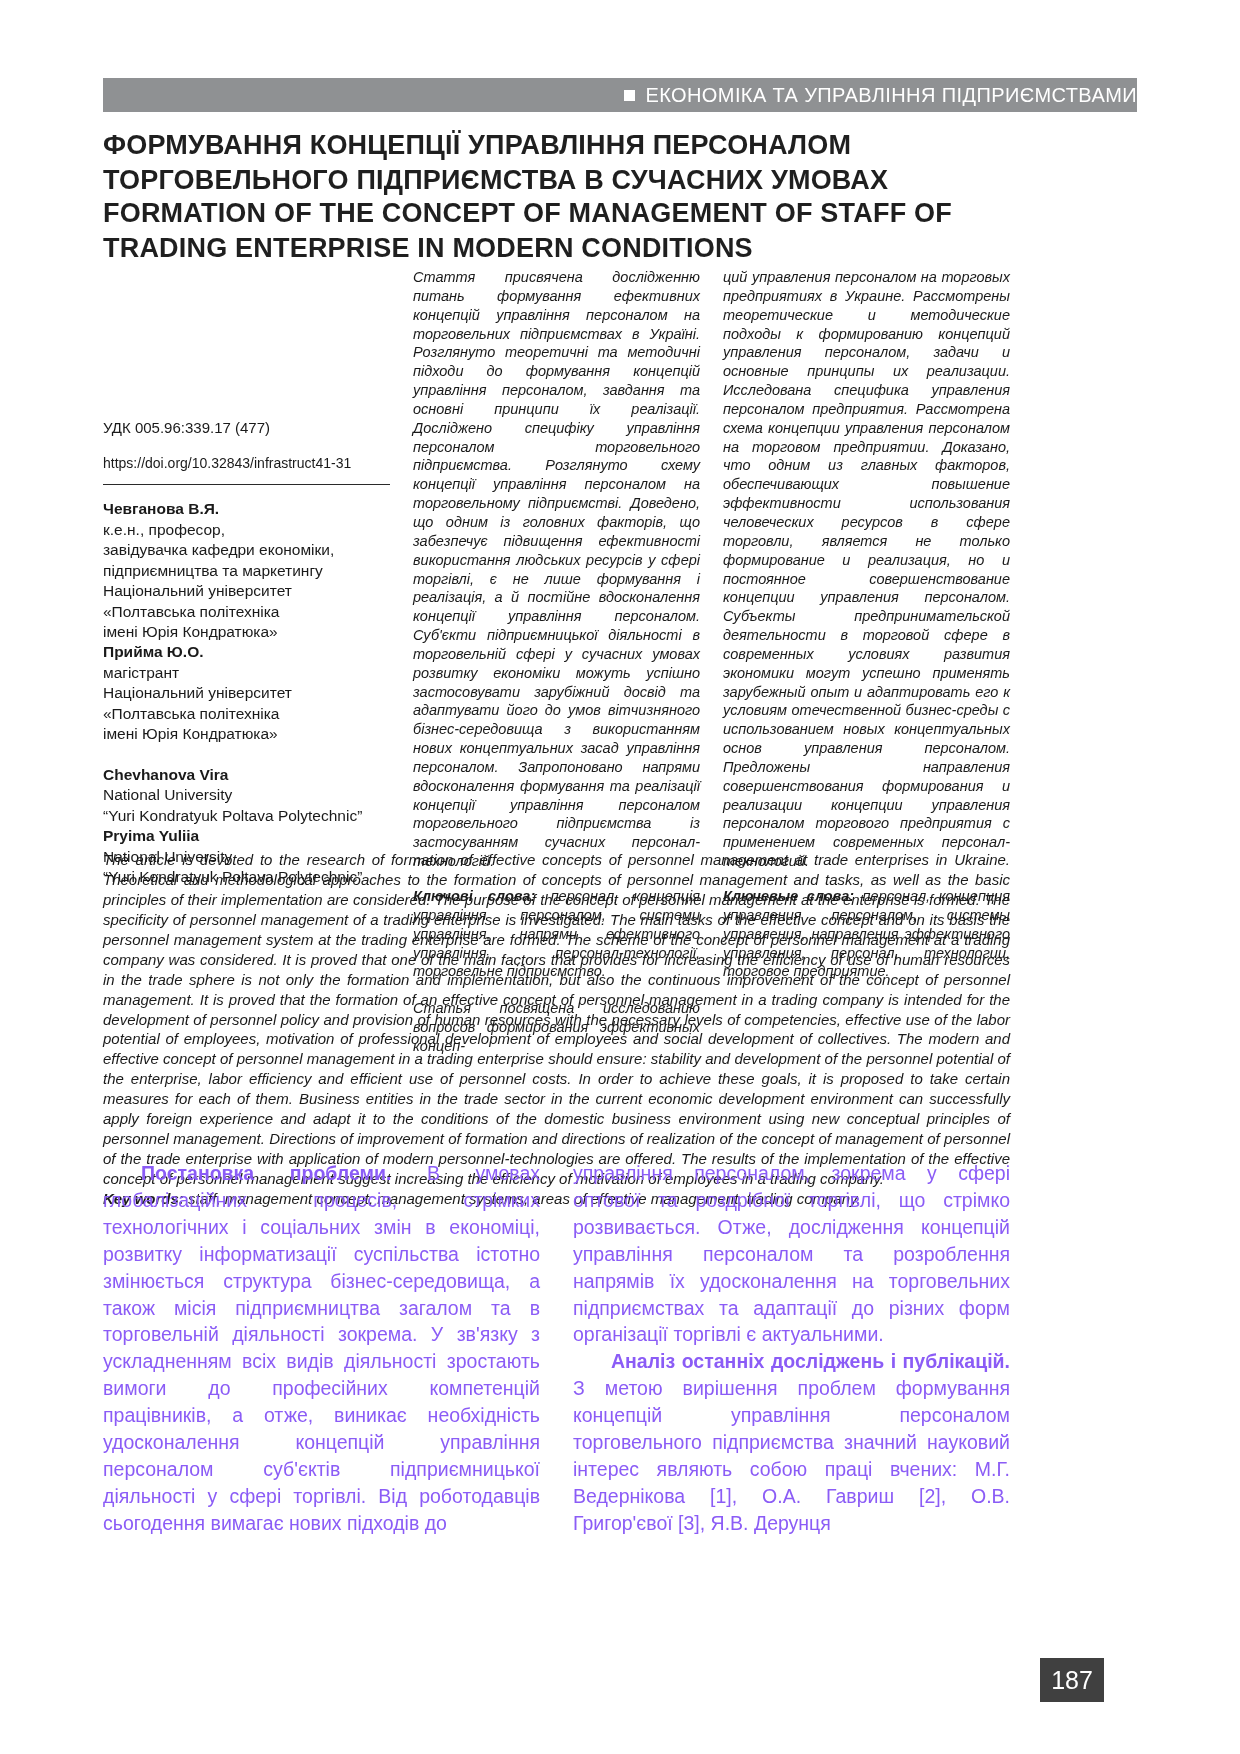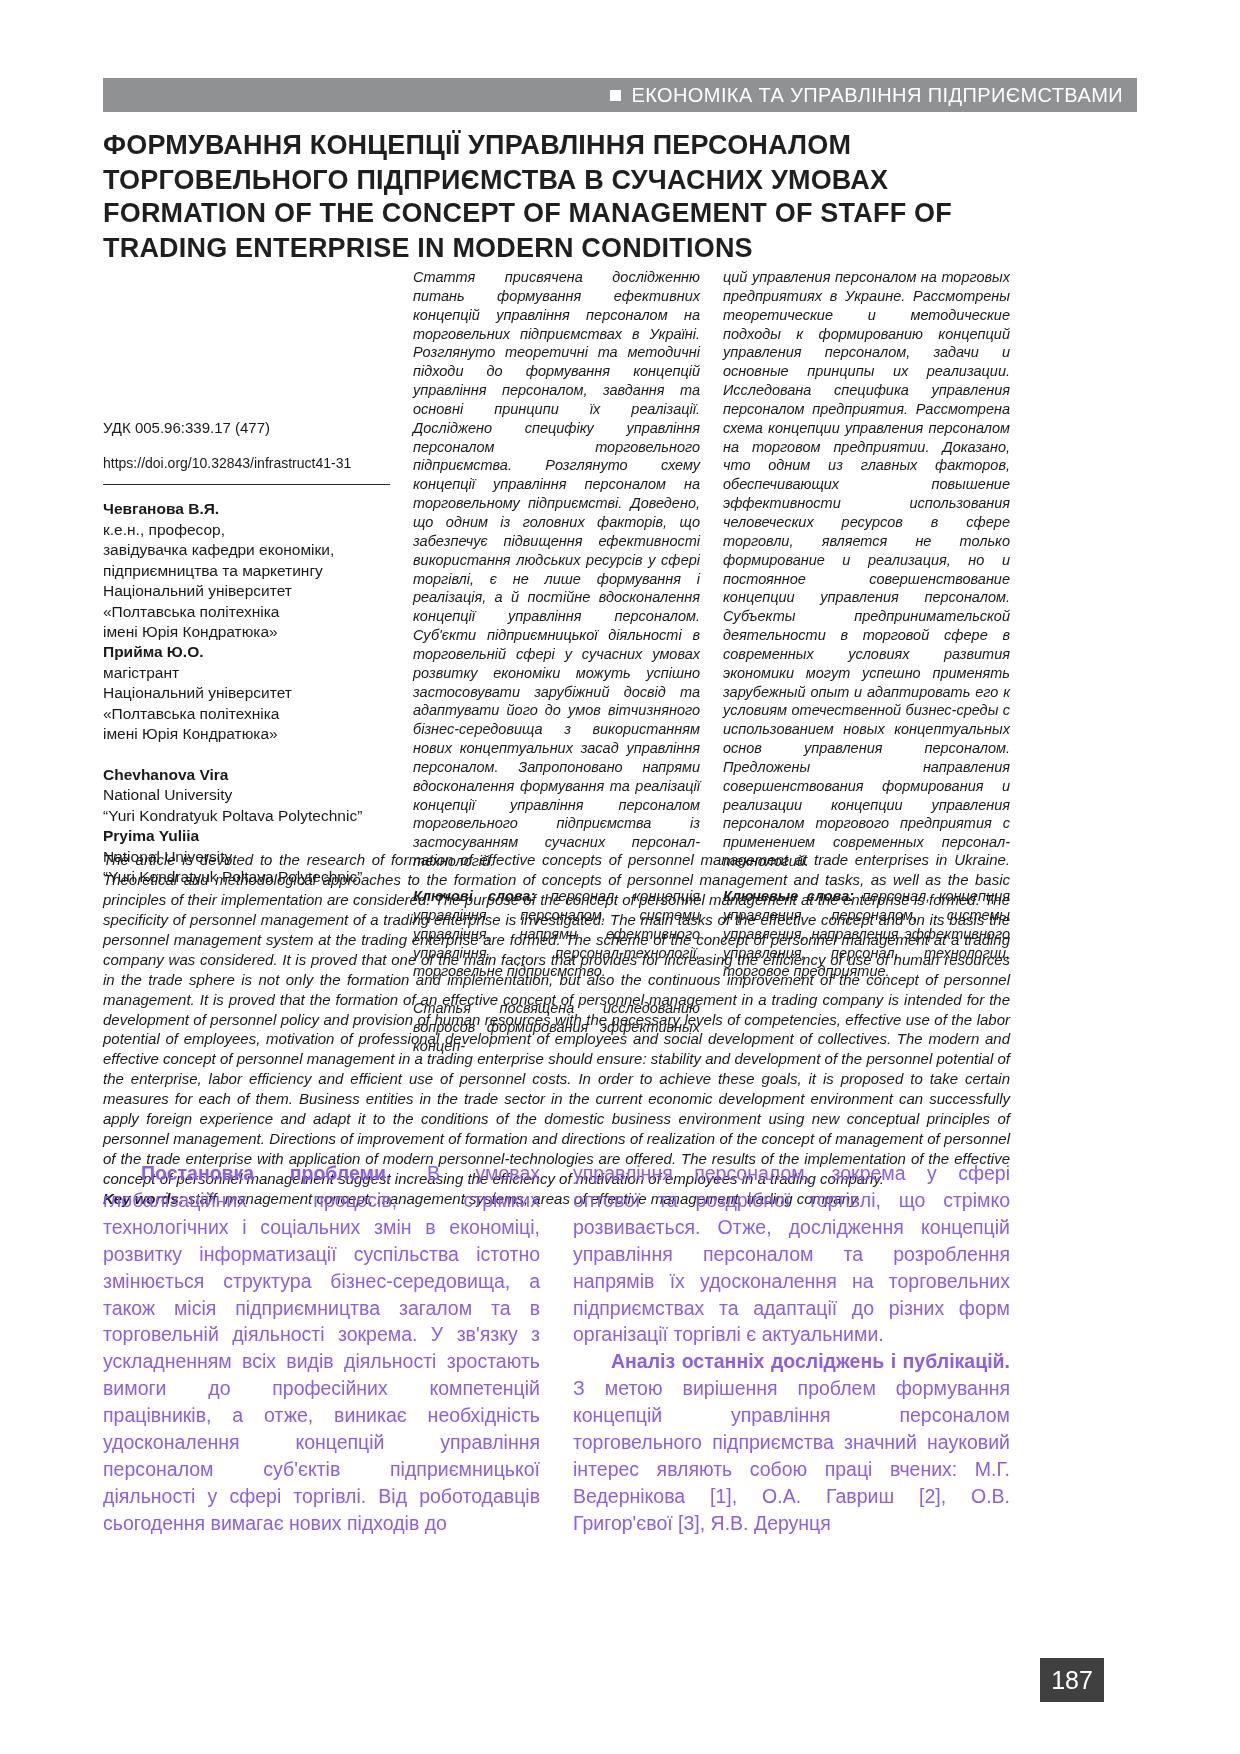--- a/index.html
+++ b/index.html
@@ -10,21 +10,21 @@
     background:#ffffff;
     font-family:"Liberation Sans",sans-serif;
     color:#1a1a1a;
     overflow:hidden;
     box-sizing:border-box;
   }
   .header-bar{
     position:absolute;left:103px;top:78px;width:1034px;height:34px;
     background:#8f9193;color:#ffffff;
     display:flex;align-items:center;justify-content:flex-end;
-    padding-right:14px;box-sizing:border-box;gap:11px;
+    box-sizing:border-box;gap:11px;
     font-size:20px;letter-spacing:.4px;
   }
   .sq{width:11px;height:11px;background:#ffffff;display:inline-block;}
   .title{
     position:absolute;left:103px;width:920px;
     font-weight:bold;color:#1f1f1f;
     font-size:27px;line-height:1.28;letter-spacing:.2px;
   }
   .title-uk{top:128px;}
   .title-en{top:196px;}

